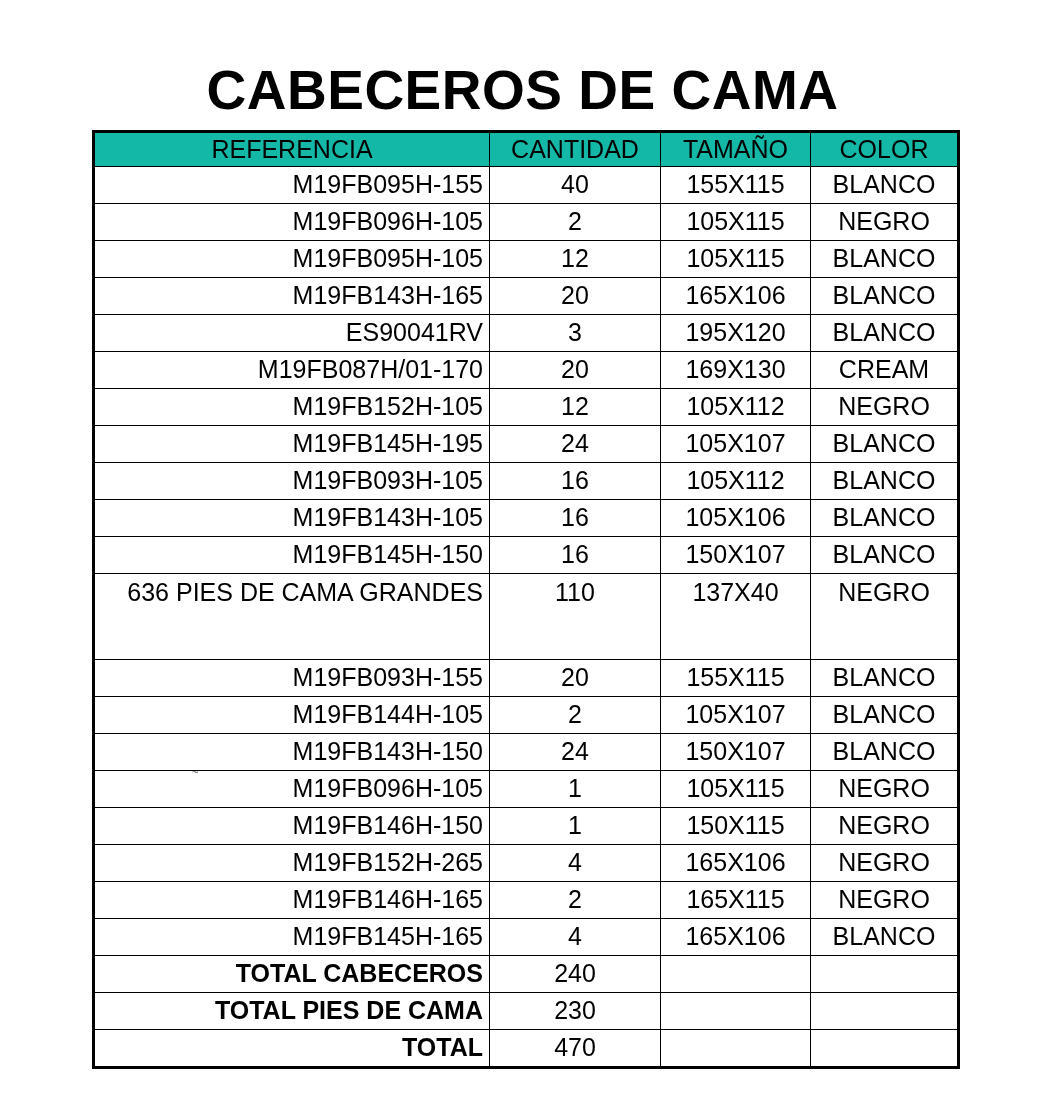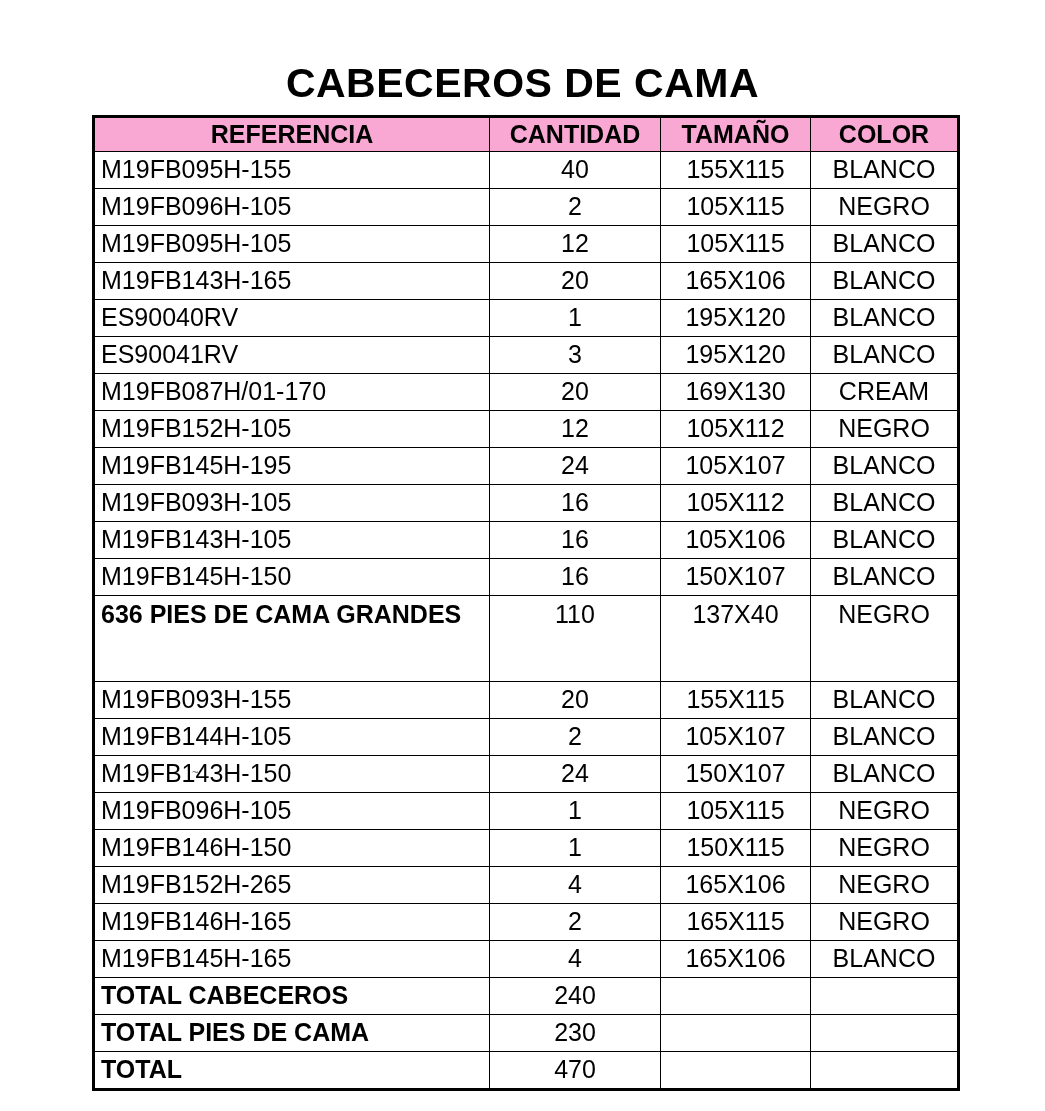--- a/index.html
+++ b/index.html
@@ -15,21 +15,21 @@
     overflow: hidden;
   }
   .page {
     position: relative;
     width: 1045px;
     height: 1111px;
     box-sizing: border-box;
   }
   .doc-title {
     text-align: center;
-    font-size: 41px;
+    font-size: 55px;
     font-weight: bold;
     letter-spacing: 0.5px;
     margin: 0;
     padding-top: 62px;
     padding-bottom: 10px;
     line-height: 1.05;
   }
   .table-wrap {
     padding: 0 88px 0 92px;
   }
@@ -48,39 +48,39 @@
     border: 1.5px solid #000000;
     font-size: 25px;
     line-height: 1.15;
     padding: 3px 6px;
     height: 30px;
     vertical-align: middle;
     white-space: nowrap;
     overflow: hidden;
   }
   table.inv thead th {
-    background: #f9a8d4;
-    font-weight: bold;
+    background: #14b8a6;
+    font-weight: normal;
     text-align: center;
     height: 28px;
     padding: 2px 6px;
   }
   td.ref {
-    text-align: left;
+    text-align: right;
     padding-left: 8px;
   }
   td.num, td.tam, td.col {
     text-align: center;
   }
   tr.tall td {
     height: 78px;
     vertical-align: top;
     padding-top: 4px;
   }
-  tr.tall td.ref { vertical-align: top; font-weight: bold; }
+  tr.tall td.ref { vertical-align: top; }
   tr.total td.ref {
     font-weight: bold;
   }
   tr.total td.num {
     font-weight: normal;
   }
   .mark {
     position: absolute;
     left: 192px;
     top: 767px;
@@ -131,26 +131,20 @@
             <td class="tam">105X115</td>
             <td class="col">BLANCO</td>
           </tr>
           <tr>
             <td class="ref">M19FB143H-165</td>
             <td class="num">20</td>
             <td class="tam">165X106</td>
             <td class="col">BLANCO</td>
           </tr>
           <tr>
-            <td class="ref">ES90040RV</td>
-            <td class="num">1</td>
-            <td class="tam">195X120</td>
-            <td class="col">BLANCO</td>
-          </tr>
-          <tr>
             <td class="ref">ES90041RV</td>
             <td class="num">3</td>
             <td class="tam">195X120</td>
             <td class="col">BLANCO</td>
           </tr>
           <tr>
             <td class="ref">M19FB087H/01-170</td>
             <td class="num">20</td>
             <td class="tam">169X130</td>
             <td class="col">CREAM</td>

